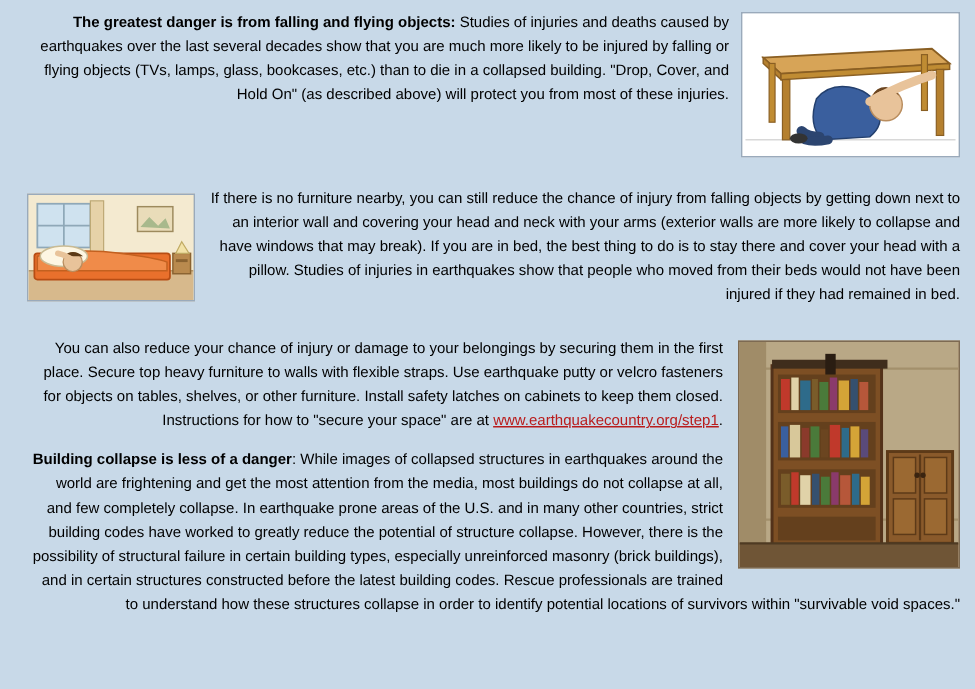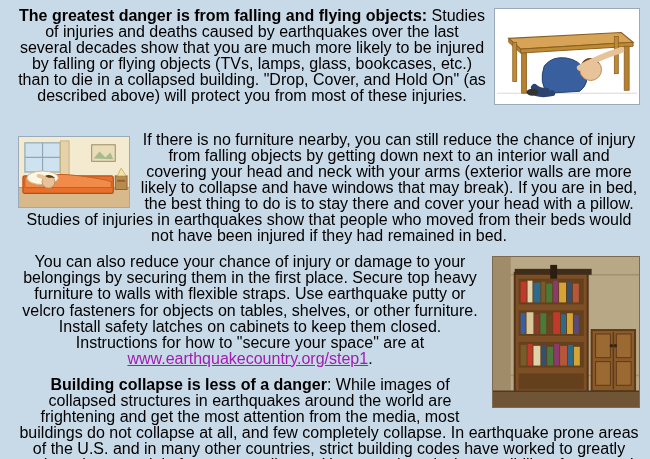--- a/index.html
+++ b/index.html
@@ -16,29 +16,29 @@
   }
   .page {
     position: relative;
     width: 650px;
     height: 459px;
     box-sizing: border-box;
     padding: 8px 10px 4px 18px;
   }
   p {
     margin: 0 0 10px 0;
-    font-size: 16px;
+    font-size: 10px;
     line-height: 16.1px;
-    text-align: center;
+    text-align: right;
   }
   b, .lead {
     font-weight: bold;
   }
   a.link {
-    color: #a21caf;
+    color: #b91c1c;
     text-decoration: underline;
   }
 
   
   .block1 {
     position: relative;
     min-height: 100px;
   }
   .img-table {
     float: right;

